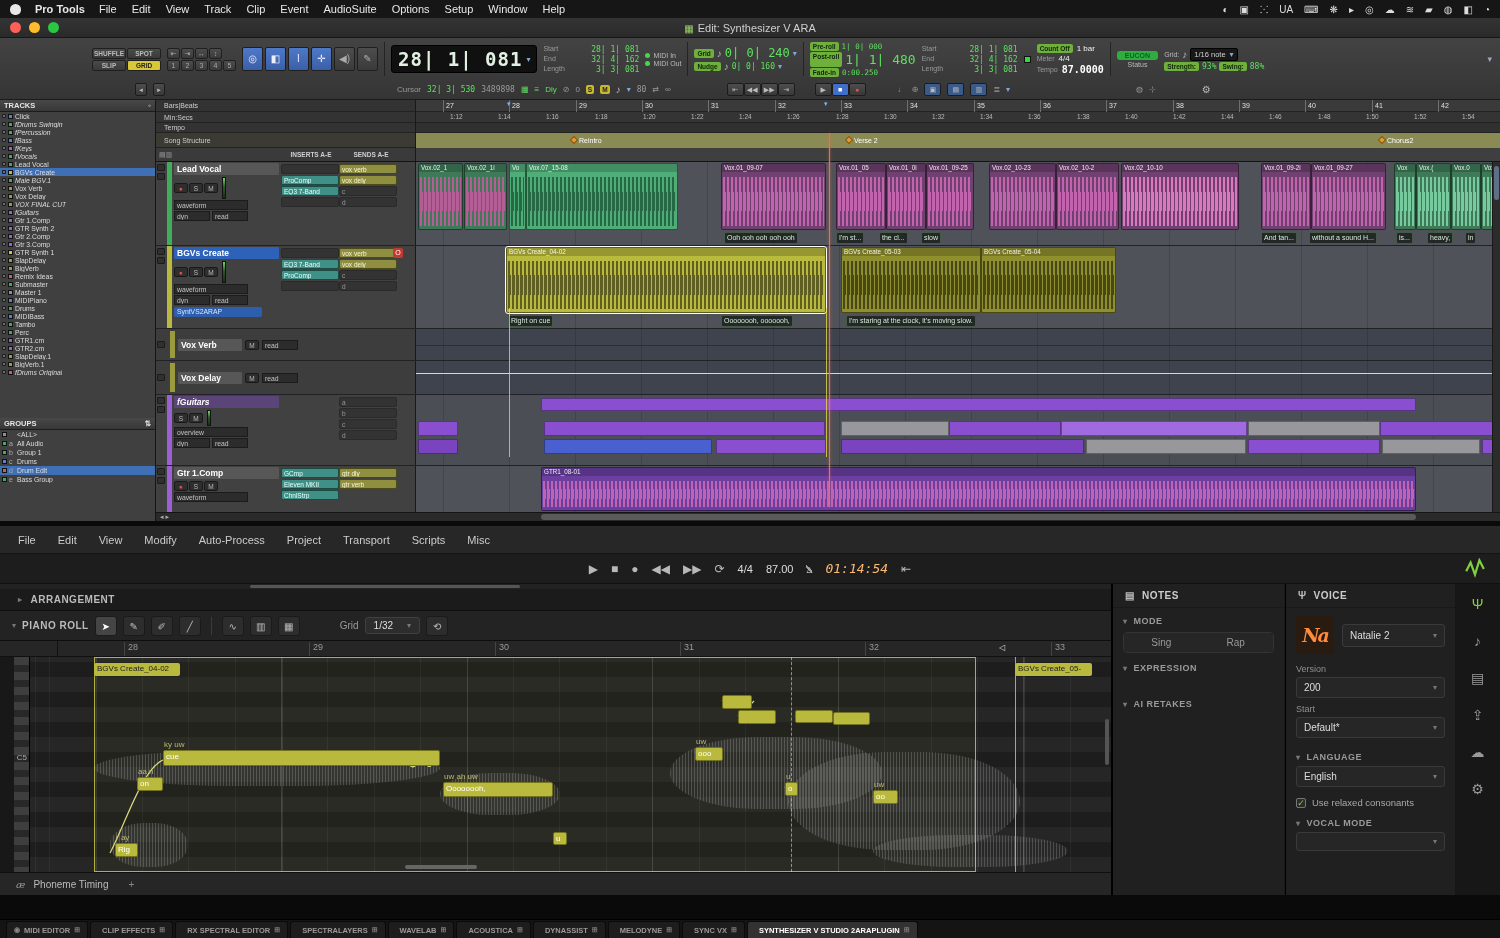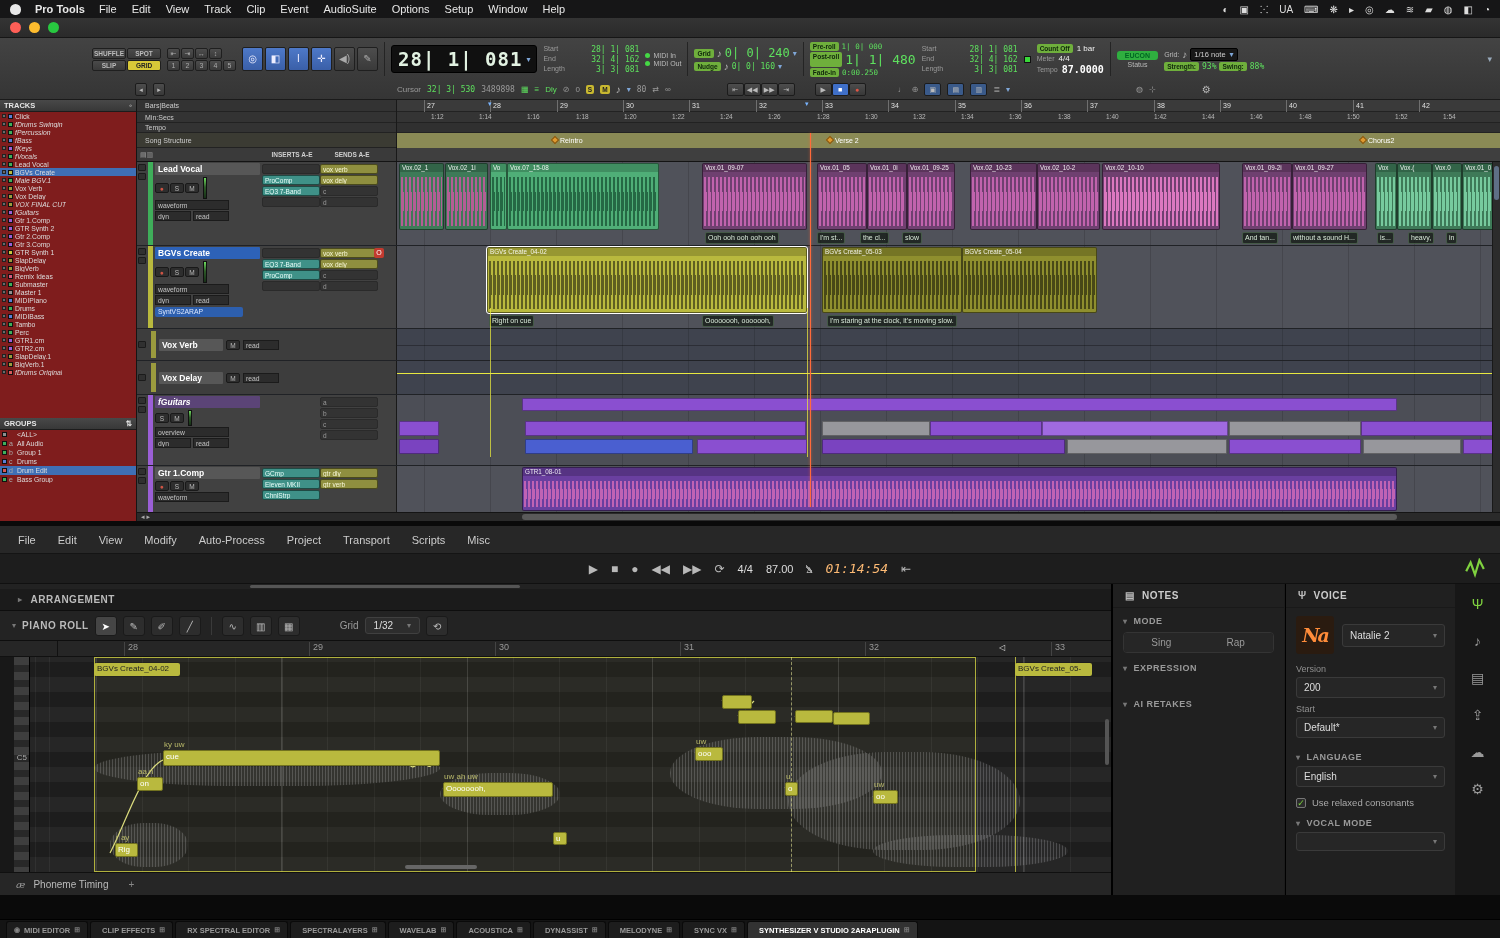--- a/index.html
+++ b/index.html
@@ -56,21 +56,21 @@
   .t-ico { font-size:10px; color:#bbb; }
   .metro { background:linear-gradient(45deg,transparent 44%,#999 44%,#999 56%,transparent 56%); }
   .r2val { color:#5ee05e; }
   .r2gray { color:#9a9a9a; }
   .transbtn { width:17px; height:13px; background:linear-gradient(#4d4d4d,#383838); border:1px solid #1c1c1c; border-radius:2px; color:#bbb; font-size:7px; text-align:center; line-height:12px; }
   .transbtn.blue { background:#3f6fc8; color:#fff; }
   .transbtn.red  { color:#e05545; }
 
   
   #editarea { position:absolute; top:100px; left:0; right:0; height:421px; display:flex; background:#2e2e2e; }
-  #sidebar { width:137px; background:#7f1d1d; border-right:1px solid #151515; font-size:7px; color:#ddd; display:flex; flex-direction:column; }
+  #sidebar { width:156px; background:#404040; border-right:1px solid #151515; font-size:7px; color:#ddd; display:flex; flex-direction:column; }
   .sb-head { height:12px; background:linear-gradient(#484848,#383838); border-bottom:1px solid #1c1c1c; display:flex; align-items:center; justify-content:space-between; padding:0 4px; font-size:7.5px; font-weight:bold; color:#e5e5e5; }
   .sb-item { height:8px; display:flex; align-items:center; gap:2px; padding:0 2px; }
   .sb-item.sel { background:#3f6fb5; }
   .sb-item.g { height:9px; }
   .sb-dot { width:4px; height:4px; background:#6a6a6a; border:1px solid #222; }
   .sb-sq { width:5px; height:5px; border:1px solid #111; }
   .sb-id { width:6px; color:#aaa; }
   .sb-name { white-space:nowrap; overflow:hidden; font-size:6.8px; }
   .it { font-style:italic; }
   #groupsgap { flex:0 0 42px; }
@@ -253,20 +253,21 @@
       <span class="rep">
         
       <span class="mi">⌨</span><span class="mi">❋</span><span class="mi">▸</span><span class="mi">◎</span><span class="mi">☁</span><span class="mi">≋</span><span class="mi">▰</span><span class="mi">◍</span><span class="mi">◧</span><span class="mi">◔</span></span>
     </span>
   </div>
 
   <div id="titlebar">
     <span class="tl r"></span>
     <span class="tl y"></span>
     <span class="tl g"></span>
+    <span id="titletext"><span class="titleico">▦</span><span>Edit: Synthesizer V ARA</span></span>
   </div>
 
   <div id="toolbar">
     <div id="tbrow1">
       <div class="modegrid">
         <span class="modebtn">SHUFFLE</span>
         <span class="modebtn">SPOT</span>
         <span class="modebtn">SLIP</span>
         <span class="modebtn active">GRID</span>
       </div>

